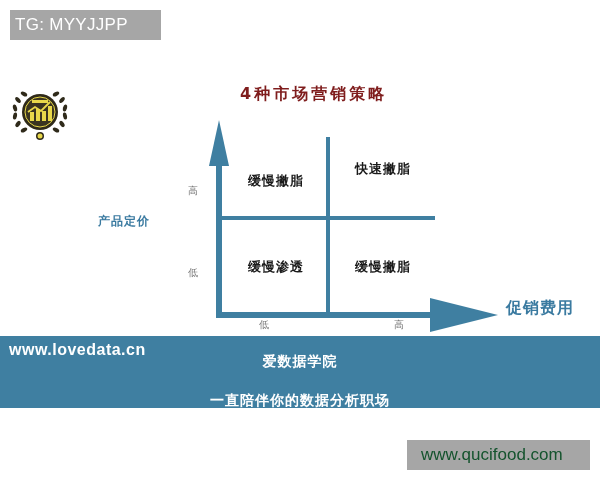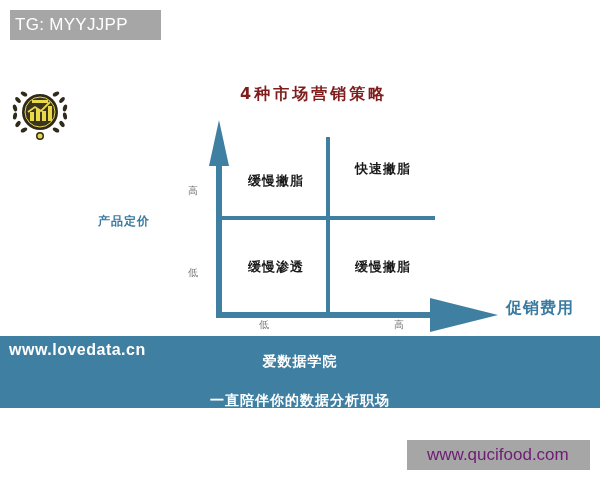--- a/index.html
+++ b/index.html
@@ -6,22 +6,22 @@
     html, body { width: 600px; height: 480px; background: #ffffff; overflow: hidden; }
     body { position: relative; font-family: "DejaVu Sans", sans-serif; }
 
     .watermark-top {
       position: absolute; left: 10px; top: 10px; width: 151px; height: 30px;
       background: #a6a6a6; color: #ffffff; font-family: "Liberation Sans", sans-serif;
       font-size: 17px; line-height: 30px; padding-left: 5px; letter-spacing: 0.3px;
     }
     .watermark-bottom {
       position: absolute; left: 407px; top: 440px; width: 183px; height: 30px;
-      background: #a6a6a6; color: #701a75; font-family: "Liberation Sans", sans-serif;
-      font-size: 17px; line-height: 30px; padding-left: 20px;
+      background: #a6a6a6; color: #14532d; font-family: "Liberation Sans", sans-serif;
+      font-size: 17px; line-height: 30px; padding-left: 14px;
     }
 
     .logo { position: absolute; left: 8px; top: 78px; width: 64px; height: 66px; }
 
     .title {
       position: absolute; left: 240px; top: 84px; color: #7f1d1d;
       font-size: 16px; font-weight: bold; letter-spacing: 3px;
     }
 
     .axis-label-y {

